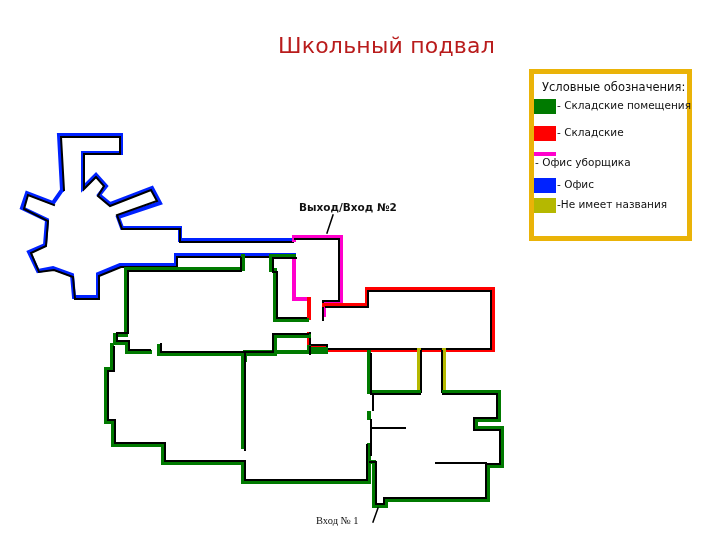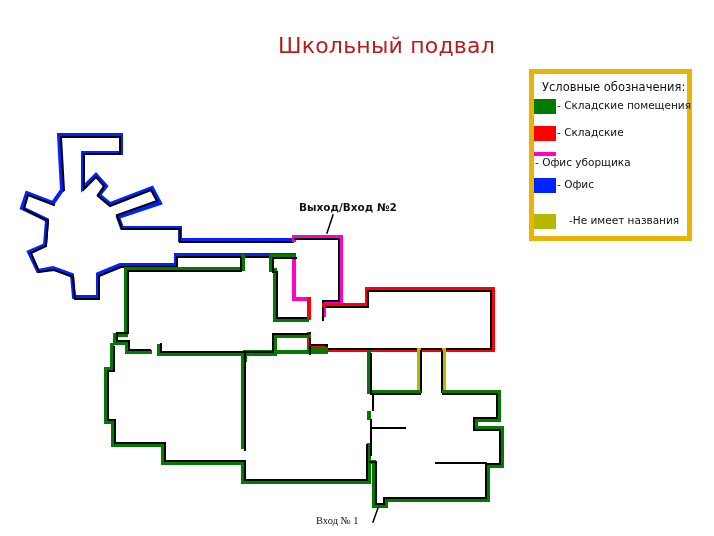--- a/index.html
+++ b/index.html
@@ -94,17 +94,17 @@
     <span class="legend-label">- Складские</span>
   </div>
   <div class="legend-row" style="top:78px;flex-direction:column;">
     <span class="swatch" style="background:#ff00cc;"></span>
     <span class="legend-label">- Офис уборщика</span>
   </div>
   <div class="legend-row" style="top:104px;">
     <span class="swatch" style="background:#0022ff;"></span>
     <span class="legend-label">- Офис</span>
   </div>
-  <div class="legend-row" style="top:140px;gap:12px;">
+  <div class="legend-row" style="top:124px;">
     <span class="swatch" style="background:#b5b800;"></span>
     <span class="legend-label">-Не имеет названия</span>
   </div>
 </div>
 
 </body></html>

